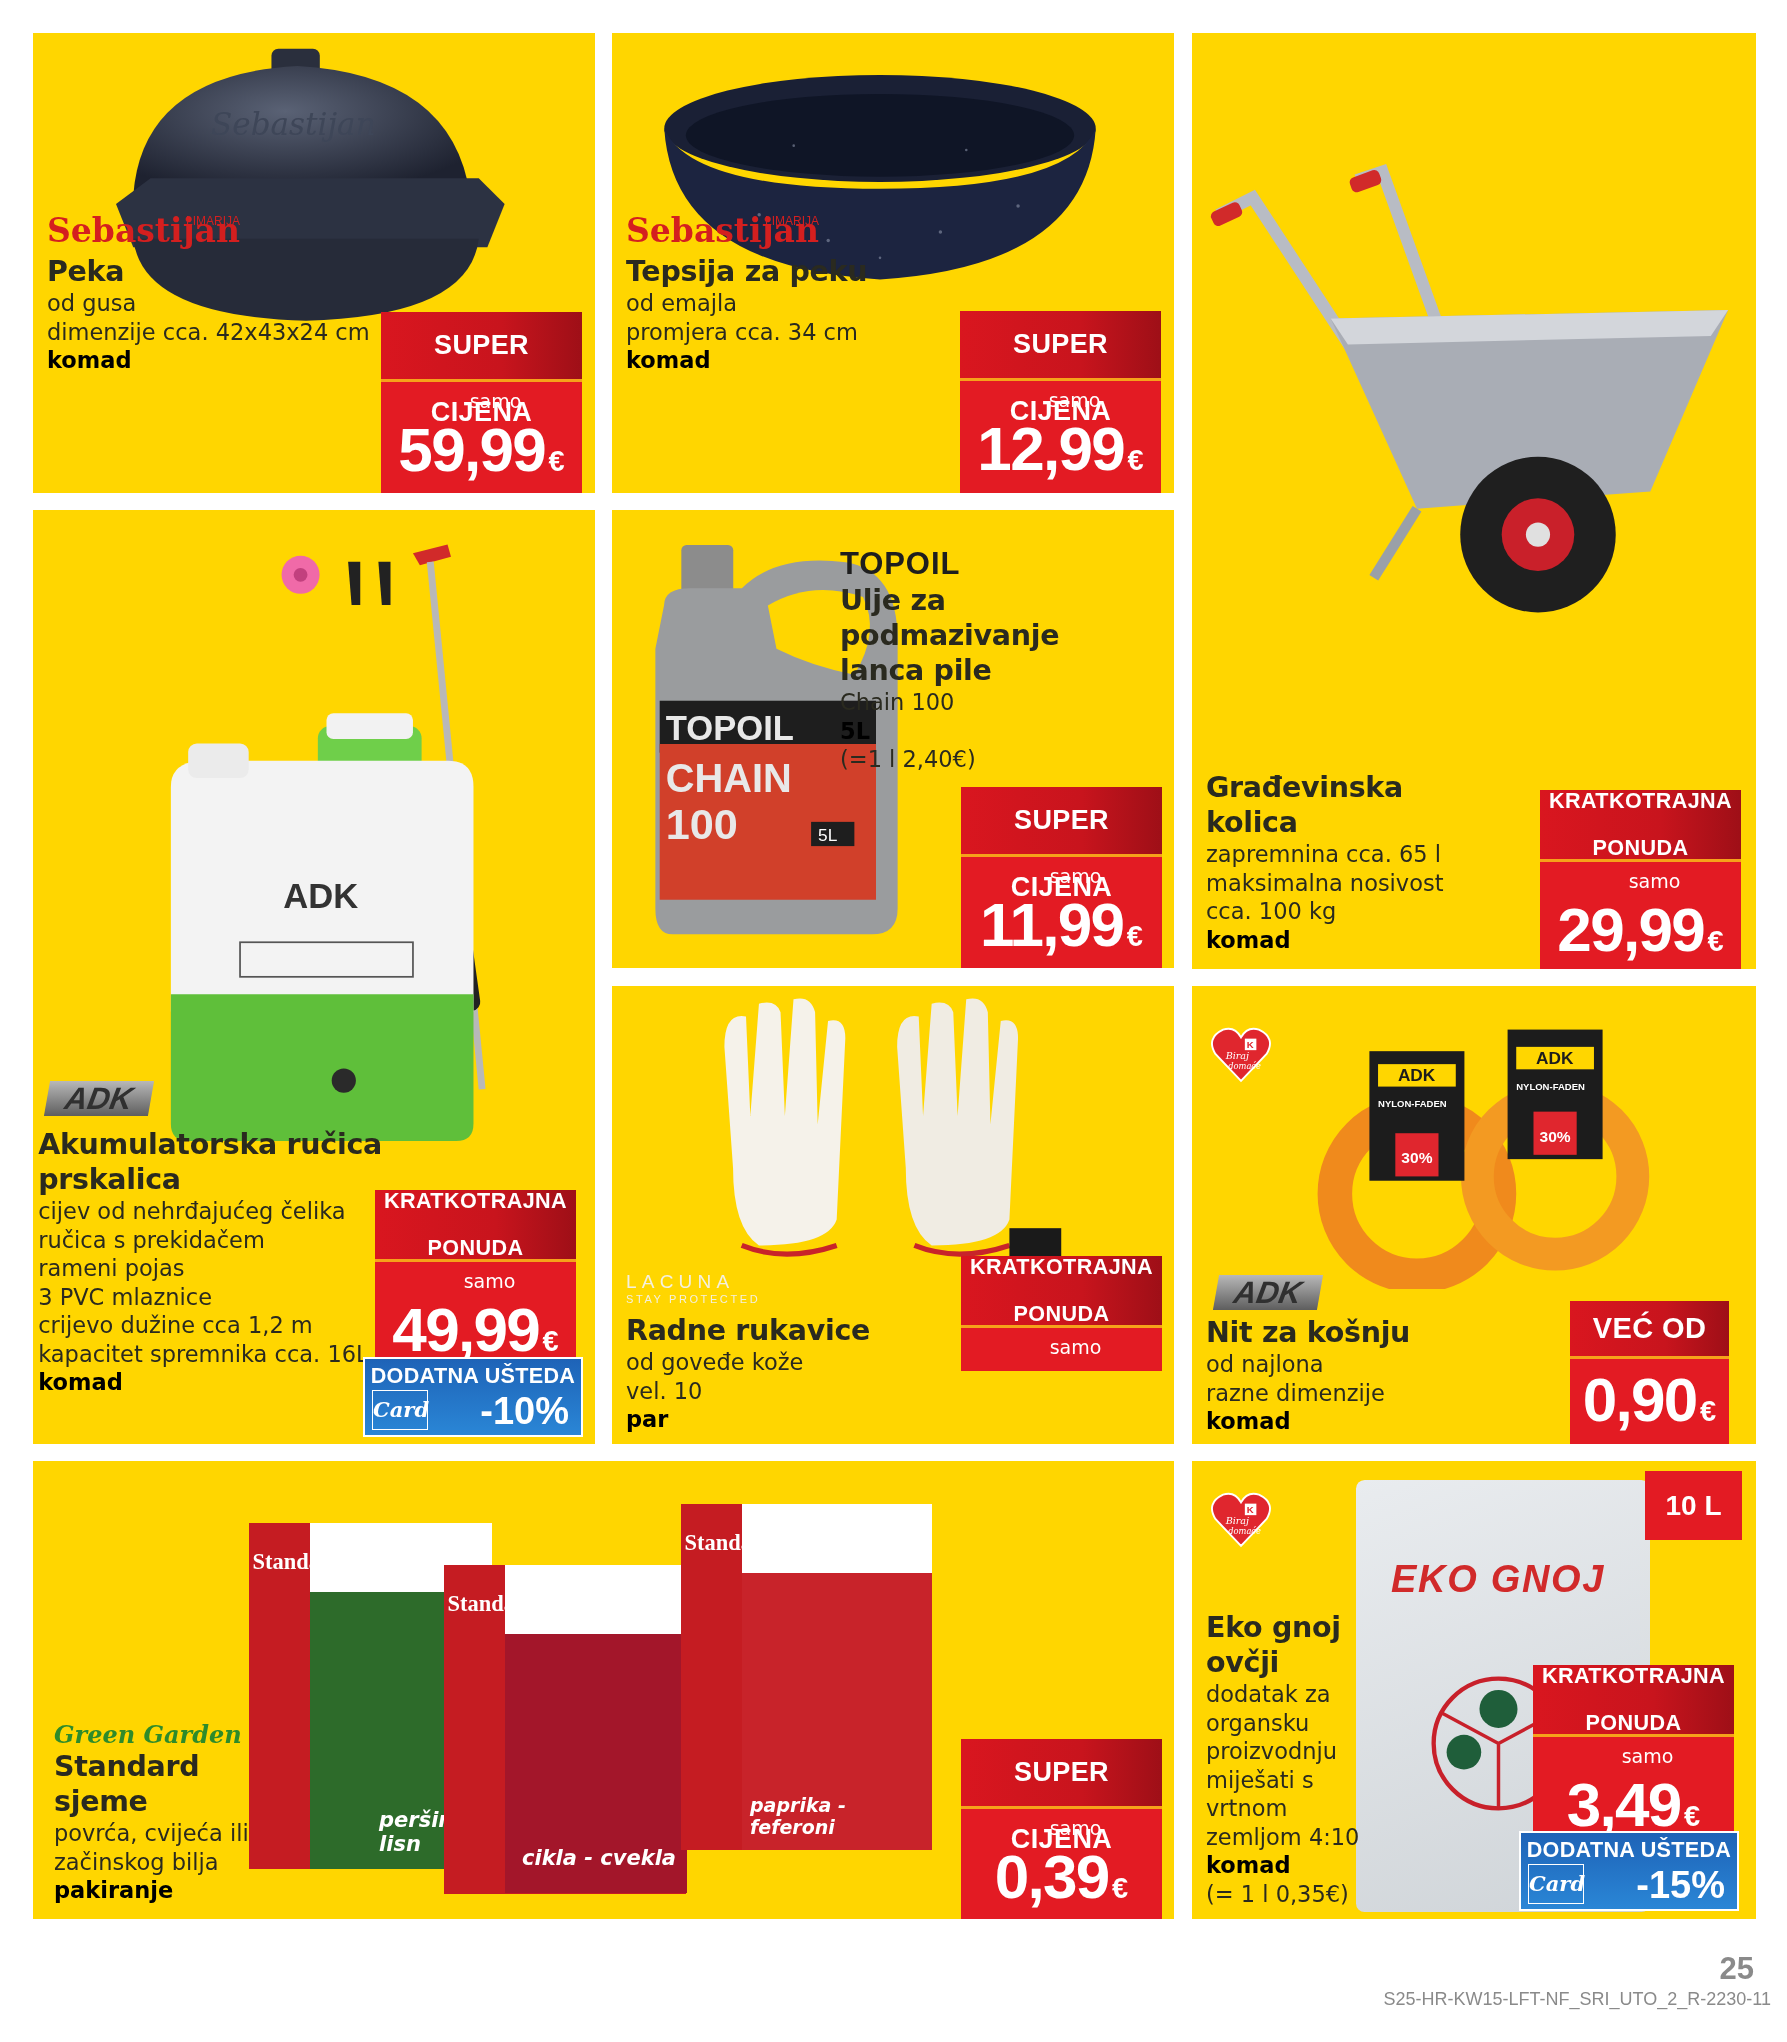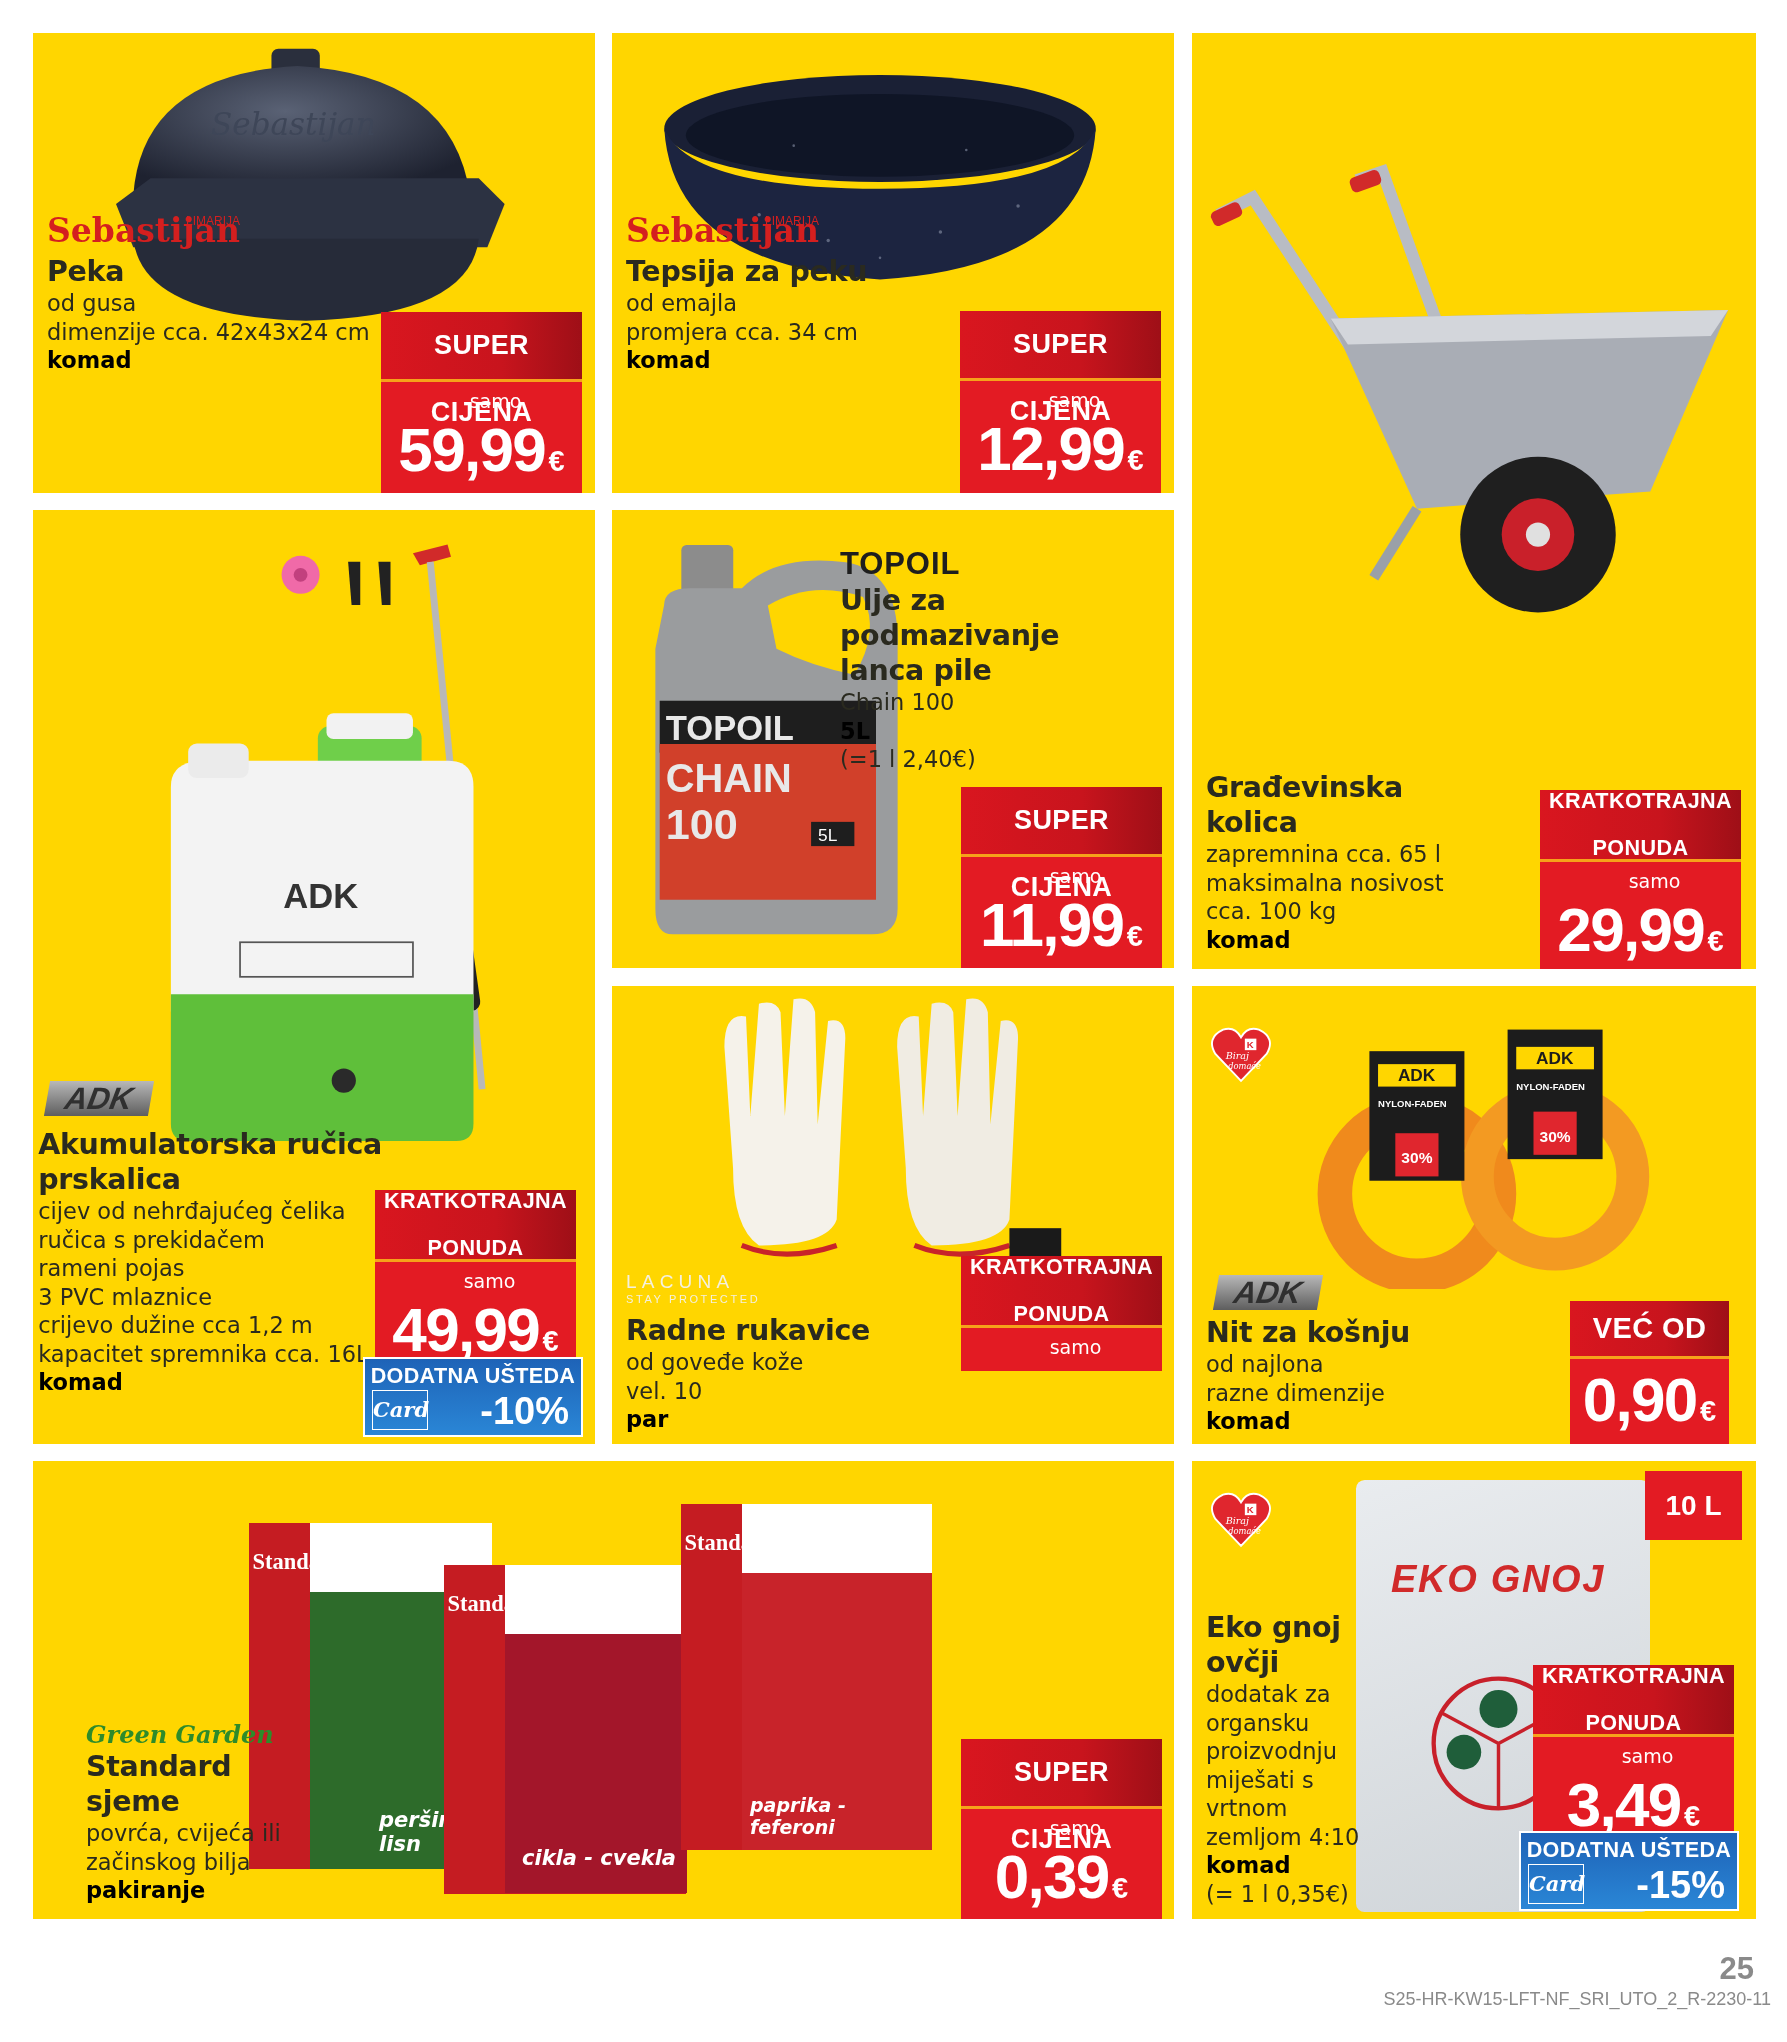--- a/index.html
+++ b/index.html
@@ -294,21 +294,21 @@
       <div style="position:absolute;left:3.5px;top:26px;color:#fff;font-weight:bold;font-size:22.5px;font-family:'Liberation Serif',serif;">Standard</div>
       <div style="position:absolute;left:78px;top:281px;color:#fff;font-weight:bold;font-style:italic;font-size:21px;">cikla - cvekla</div>
     </div>
     <div style="position:absolute;left:432px;top:0;width:251px;height:346px;background:#c51c22;">
       <div style="position:absolute;left:61px;top:0;width:190px;height:69px;background:#fff;"></div>
       <div style="position:absolute;left:61px;top:69px;width:190px;height:277px;background:#c8232a;"></div>
       <div style="position:absolute;left:3.5px;top:26px;color:#fff;font-weight:bold;font-size:22.5px;font-family:'Liberation Serif',serif;">Standard</div>
       <div style="position:absolute;left:69px;top:290px;color:#fff;font-weight:bold;font-style:italic;font-size:19px;">paprika - feferoni</div>
     </div>
   </div>
-  <div class="txt" style="left:21px;top:259px;width:259px;margin-left:32px;">
+  <div class="txt" style="left:21px;top:259px;width:259px;">
     <div style="font-family:'DejaVu Serif',serif;font-style:italic;font-weight:bold;color:#2e8b2a;font-size:24px;line-height:29px;">Green Garden</div>
     <div class="title">Standard</div>
     <div class="title">sjeme</div>
     <div class="desc">povrća, cvijeća ili</div>
     <div class="desc">začinskog bilja</div>
     <div class="unit">pakiranje</div>
   </div>
   <div class="pricebox" style="left:928px;top:278px;">
     <div class="badge one">SUPER CIJENA</div>
     <div class="pricepart">

